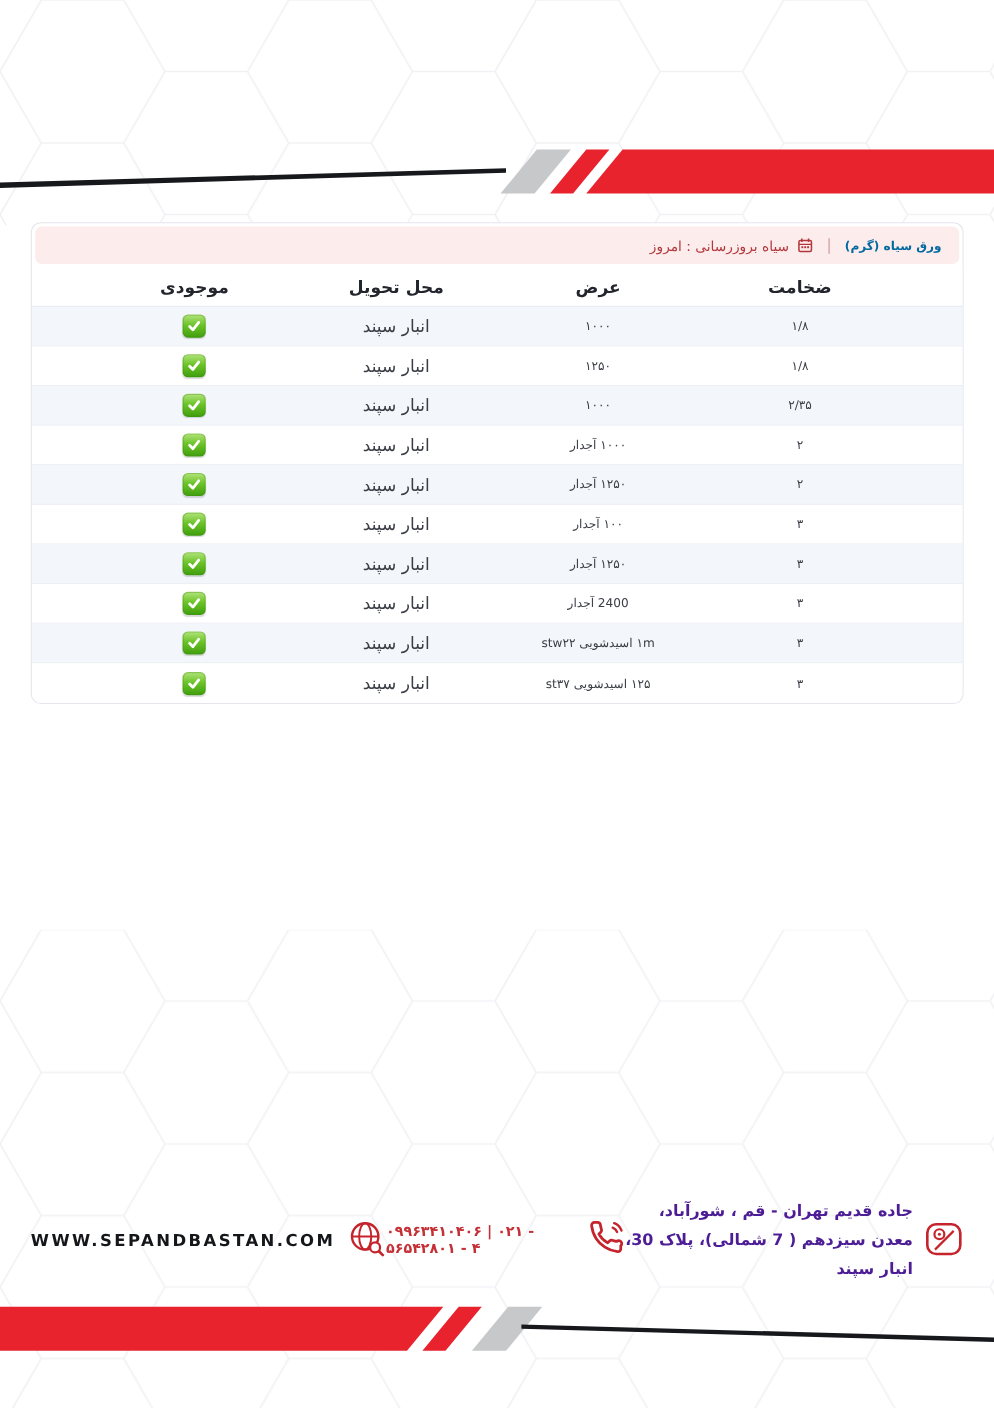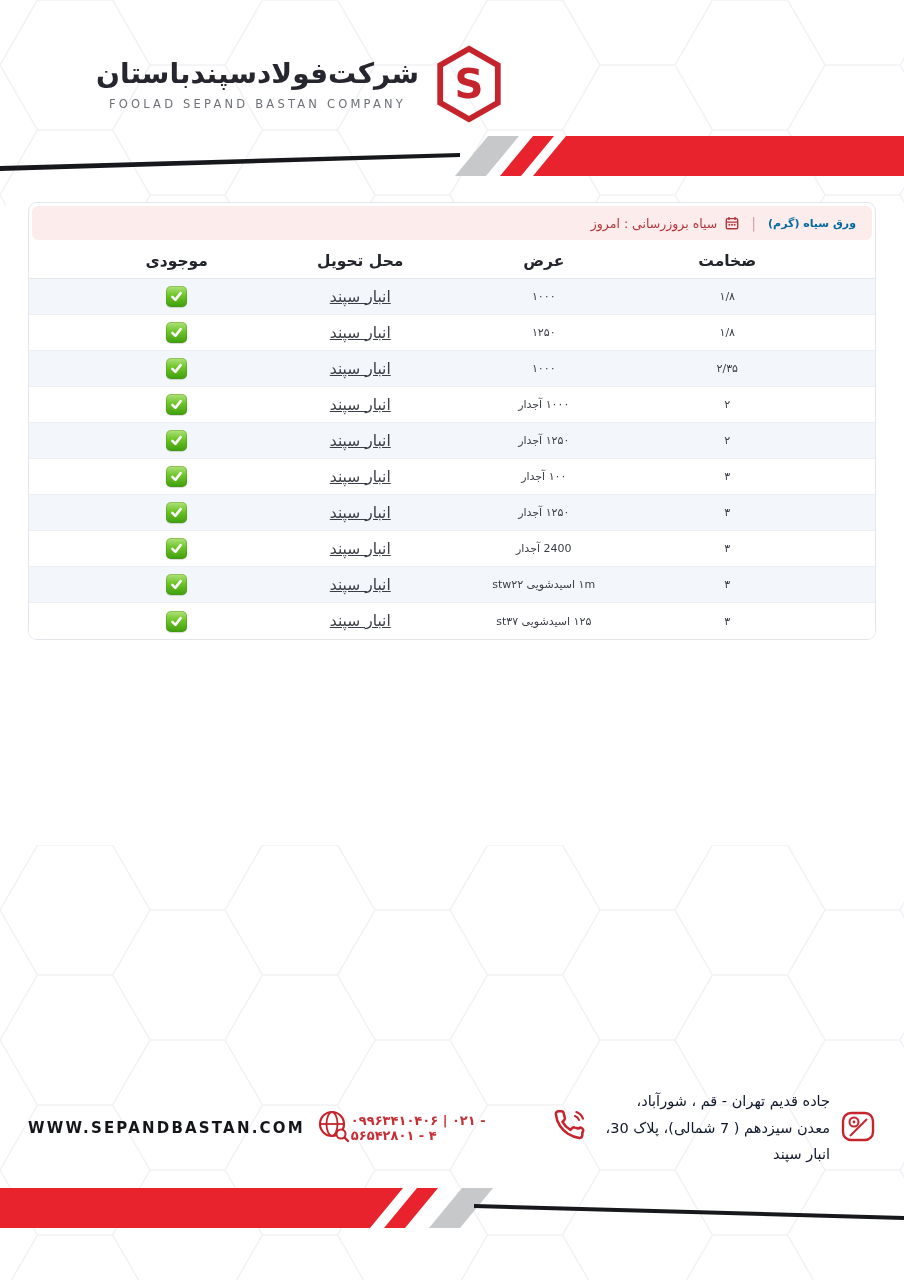--- a/index.html
+++ b/index.html
@@ -35,34 +35,34 @@
 
   .t-header { display:flex; direction:rtl; padding:0 56px; height:36px; align-items:center;
               border-bottom:1px solid #e6e9ee; background:#ffffff; }
   .t-header .hcell { flex:1; text-align:center; font-weight:700; font-size:15.5px; color:#23252d; }
 
   .t-row { display:flex; direction:rtl; padding:0 56px; height:36px; align-items:center;
            border-bottom:1px solid #eceff3; background:#ffffff; }
   .t-row.alt { background:#f3f6fa; }
   .t-row:last-child { border-bottom:none; }
   .cell { flex:1; text-align:center; font-size:11px; color:#3a3d45; direction:rtl; }
-  .c-location { font-size:15.5px;text-decoration:underline; }
+  .c-location { font-size:15.5px; }
 
   .check { display:inline-flex; width:21px; height:21px; border-radius:5px;
            background:linear-gradient(180deg,#b4e47e 0%,#6cc428 45%,#3f9d0d 100%);
            box-shadow:0 0 0 1px rgba(60,140,20,.35) inset, 0 1px 1px rgba(0,0,0,.15);
            align-items:center; justify-content:center; vertical-align:middle; }
 
   
   .contact { position:absolute; top:1092px; left:28px; width:848px; height:72px;
              display:flex; align-items:center; justify-content:space-between; }
   .c-group { display:flex; align-items:center; gap:10px; }
   .website { font-size:15px; font-weight:700; letter-spacing:2.2px; color:#15161a; }
   .phones { font-size:13px; font-weight:700; color:#c52f35; direction:ltr; letter-spacing:1px; }
-  .address { direction:rtl; color:#0f172a; font-size:14.5px; font-weight:400; line-height:1.85; }
+  .address { direction:rtl; color:#4c1d95; font-size:14.5px; font-weight:700; line-height:1.85; }
 </style>
 </head>
 <body>
 
 <div class="page">
 
   <svg class="hexbg hexbg-top" width="904" height="205">
     <defs>
       <pattern id="hexA" width="225" height="130" patternUnits="userSpaceOnUse">
         <path d="M37.5,0 L112.5,0 L150,65 L112.5,130 L37.5,130 L0,65 Z M150,65 L225,65" fill="none" stroke="#ebebf0" stroke-width="1.5"></path>
@@ -73,30 +73,20 @@
 
   <svg class="hexbg hexbg-bottom" width="904" height="435">
     <defs>
       <pattern id="hexB" width="225" height="130" patternUnits="userSpaceOnUse">
         <path d="M37.5,0 L112.5,0 L150,65 L112.5,130 L37.5,130 L0,65 Z M150,65 L225,65" fill="none" stroke="#ebebf0" stroke-width="1.5"></path>
       </pattern>
     </defs>
     <rect width="904" height="435" fill="url(#hexB)"></rect>
   </svg>
 
-  <header class="brand">
-    <div class="brand-text">
-      <div class="brand-fa">شرکت‌فولادسپندباستان</div>
-      <div class="brand-en">FOOLAD SEPAND BASTAN COMPANY</div>
-    </div>
-    <svg class="logo-svg" width="72" height="80" viewBox="0 0 100 110">
-      <polygon points="50,6 90,29 90,81 50,104 10,81 10,29" fill="none" stroke="#c5242c" stroke-width="8"></polygon>
-      <text x="50" y="75" text-anchor="middle" font-size="56" font-weight="bold" font-family="DejaVu Sans, sans-serif" fill="#c5242c">S</text>
-    </svg>
-  </header>
 
   <svg class="divider-top" width="904" height="52">
     <polygon points="0,36 460,23 460,27 0,41" fill="#17181c"></polygon>
     <polygon points="488,6 519,6 486,46 455,46" fill="#c6c8ca"></polygon>
     <polygon points="533,6 554,6 521,46 500,46" fill="#e8232e"></polygon>
     <polygon points="566,6 904,6 904,46 533,46" fill="#e8232e"></polygon>
   </svg>
 
   <section class="card">
     <div class="title-bar">

